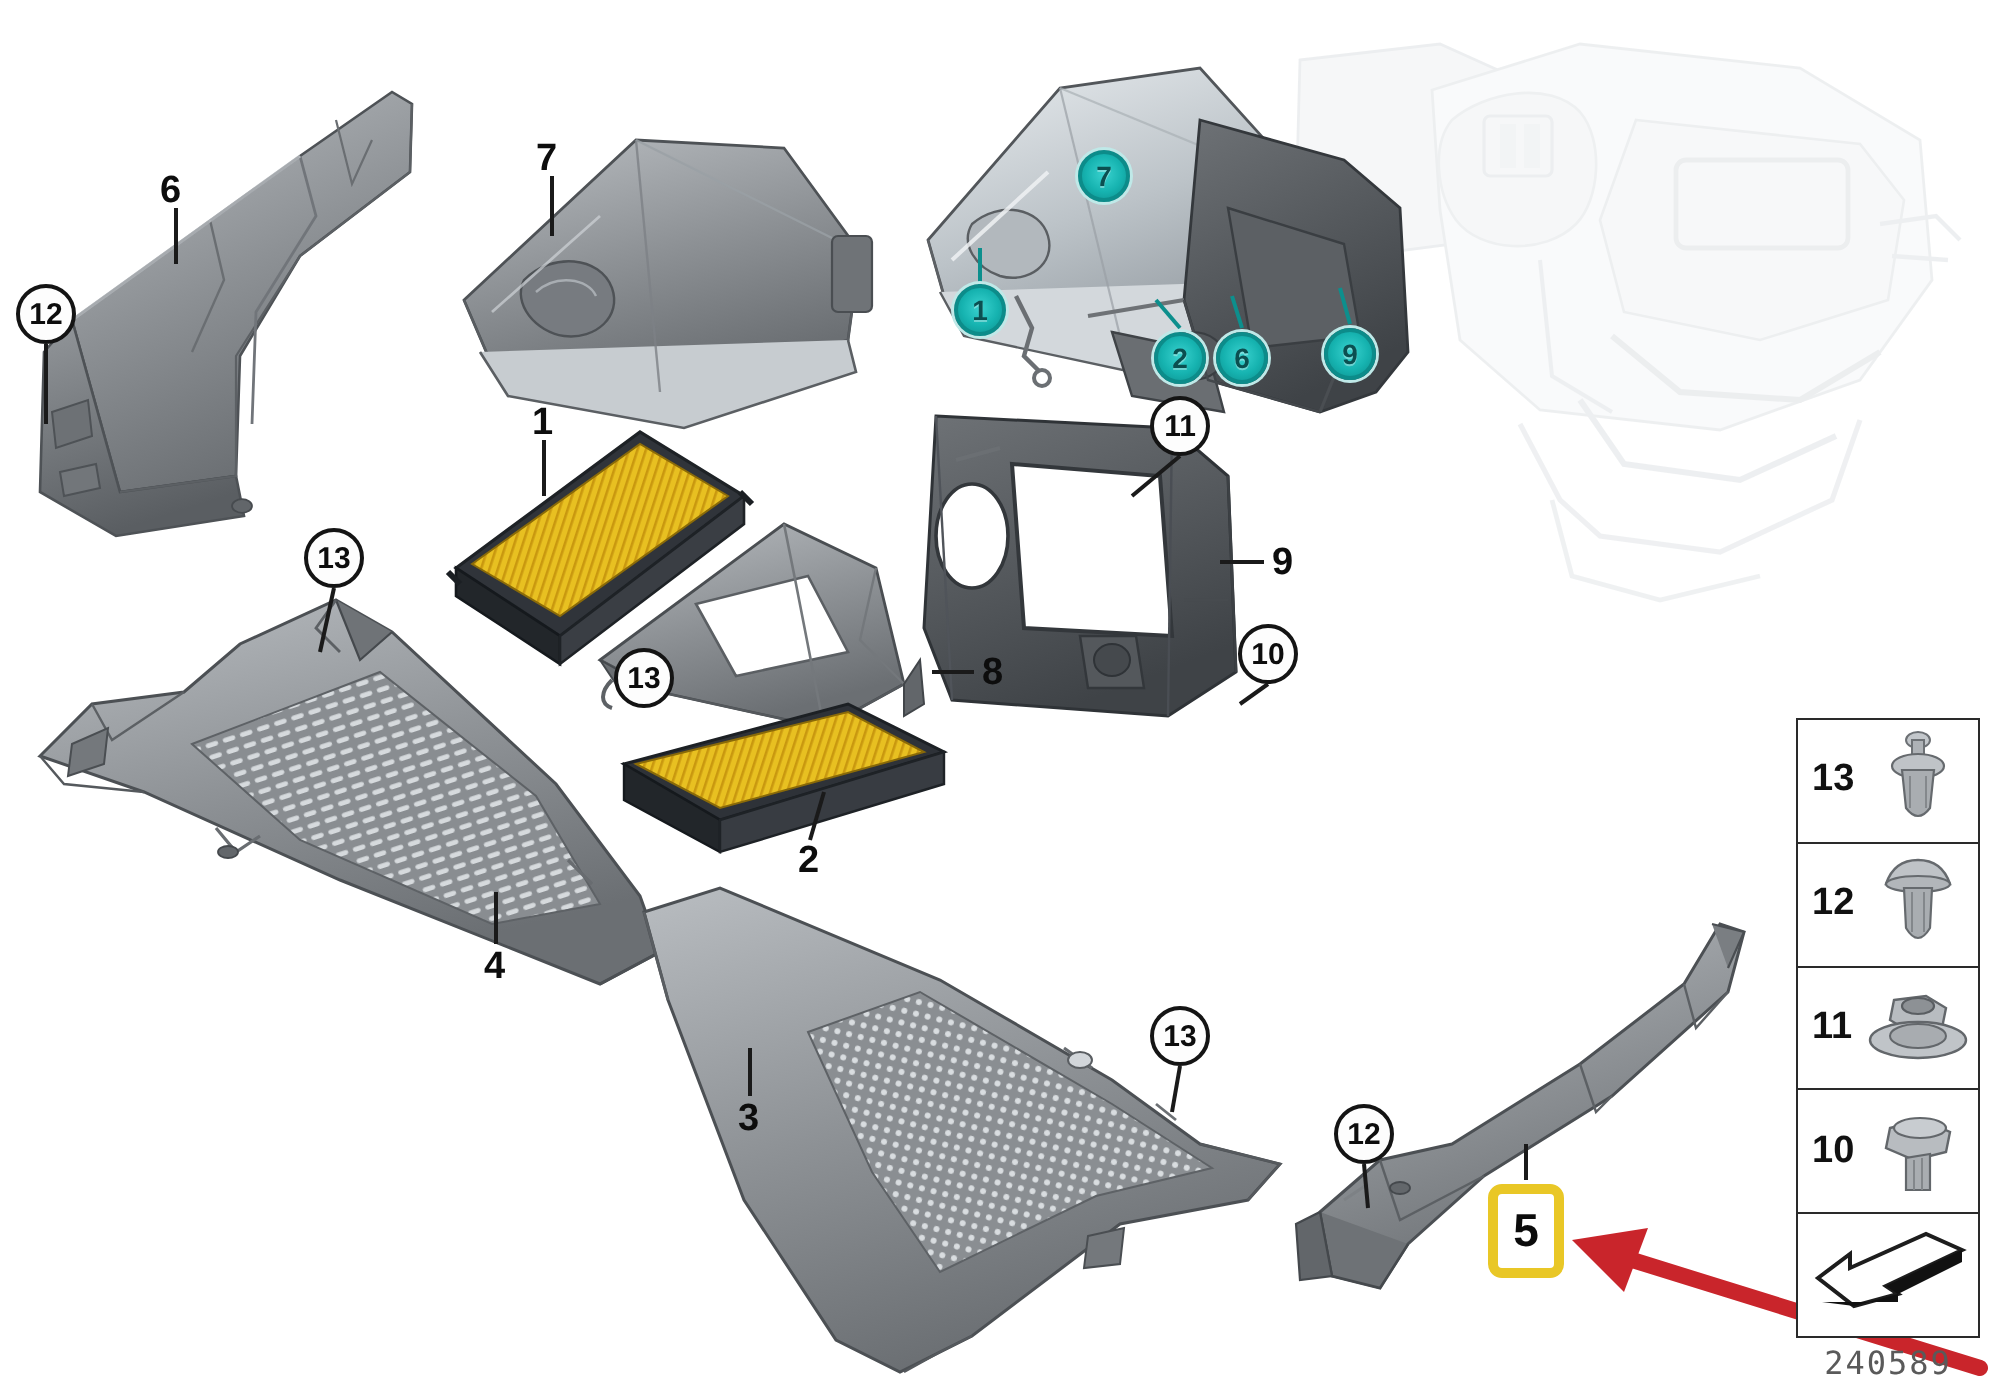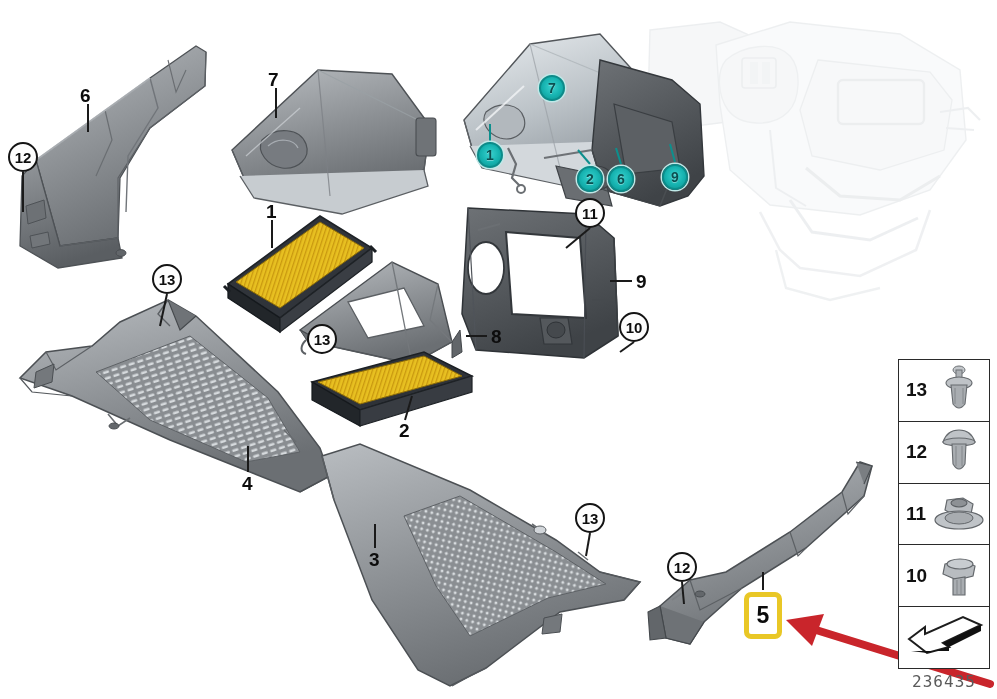--- a/index.html
+++ b/index.html
@@ -354,15 +354,15 @@
 
     <div class="lg-cell">
       <svg style="position:absolute;left:4px;top:4px;width:82px;height:46px;" viewBox="0 0 82 46">
         <path d="M6 28 L22 16 L22 23 L60 6 L78 14 L40 32 L46 36 L24 42 Z" fill="#ffffff" stroke="#1d1d1d" stroke-width="2"></path>
         <path d="M8 40 L46 40 L46 36 L24 42 Z" fill="#111111"></path>
         <path d="M46 36 L78 20 L78 14 L40 32 Z" fill="#111111"></path>
       </svg>
     </div>
   </div>
 
-  <div id="partno">236435</div>
+  <div id="partno">240589</div>
 
 </div>
 
 </body></html>

